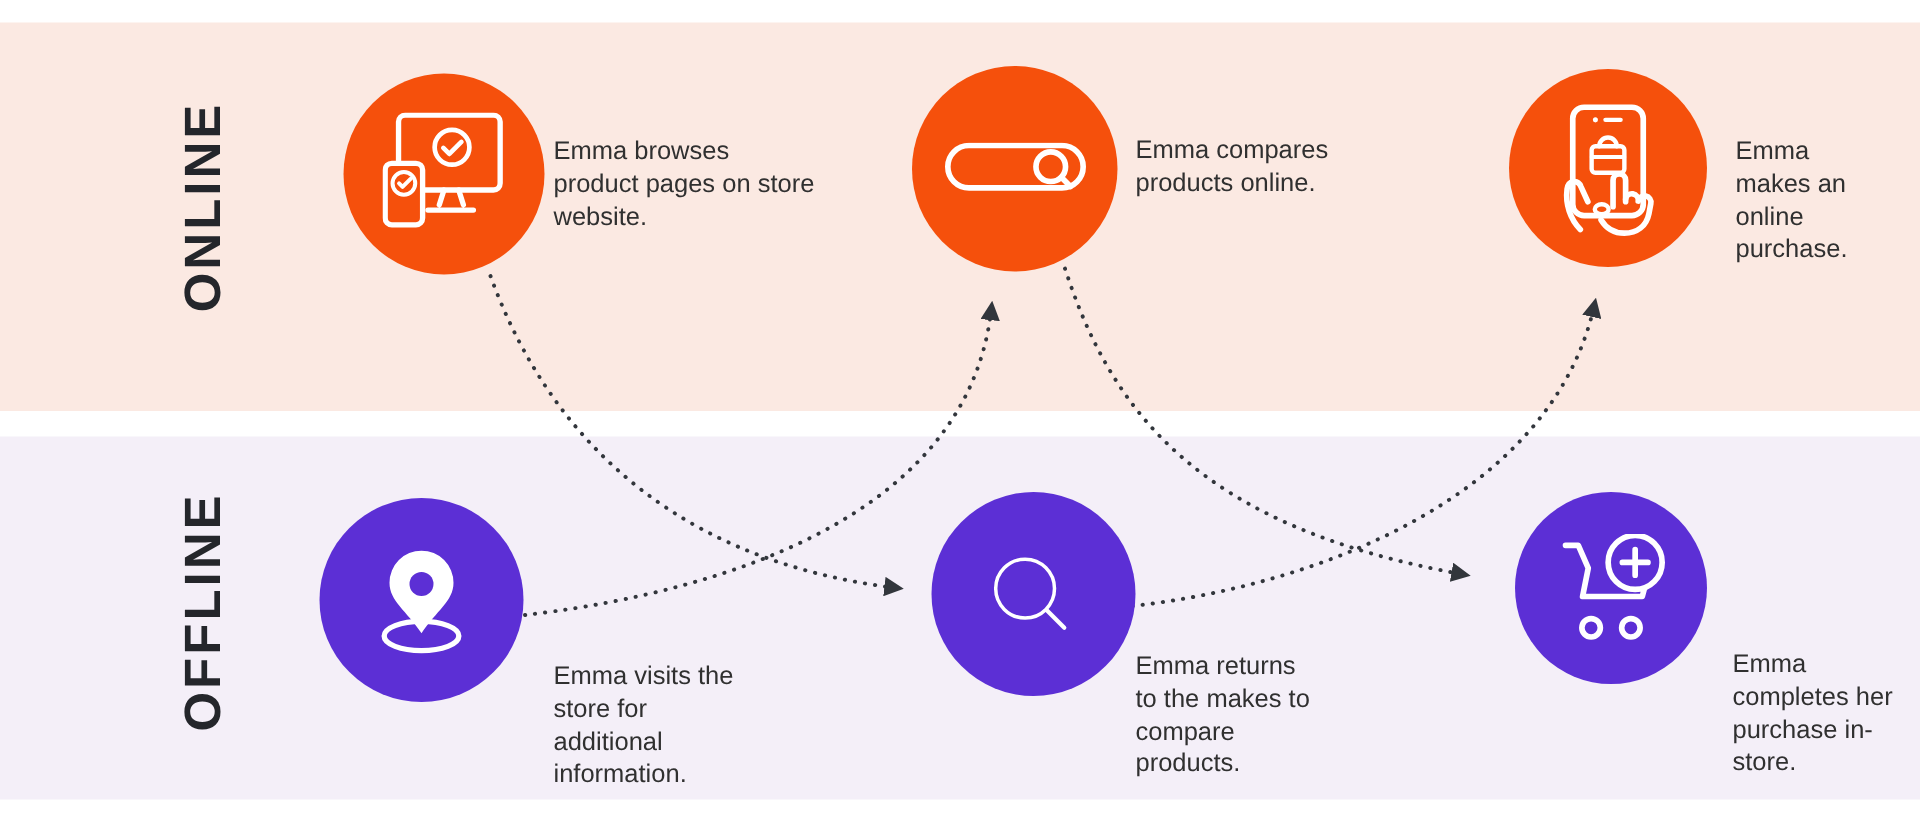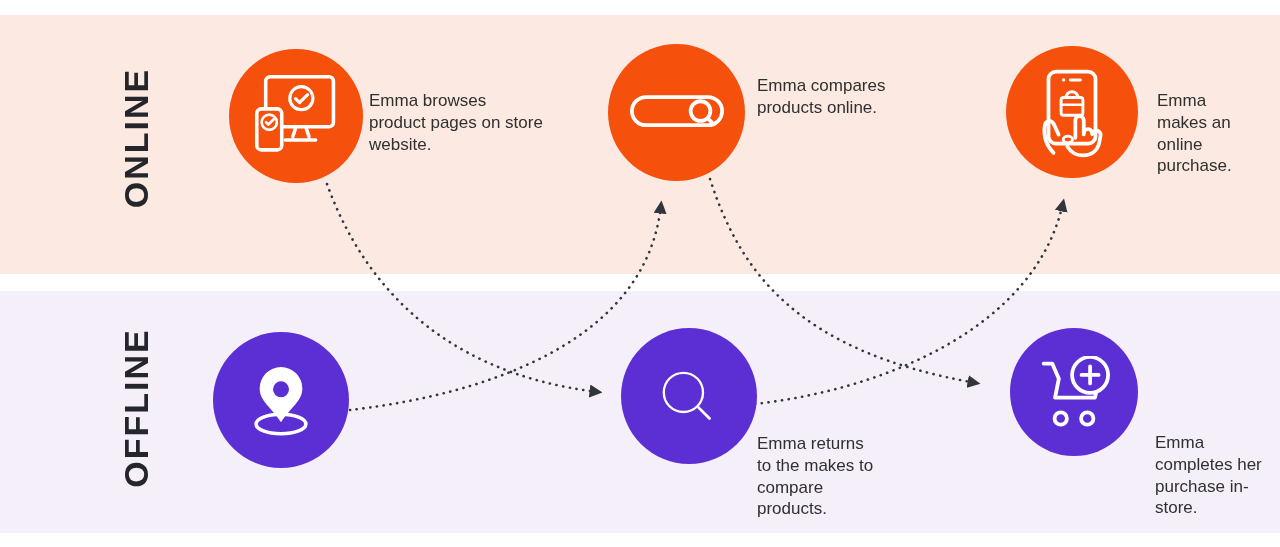--- a/index.html
+++ b/index.html
@@ -21,21 +21,21 @@
   #c-o1 { left:229px;  top:49px;  width:134px; height:134px; }
   #c-o2 { left:608px;  top:44px;  width:137px; height:137px; }
   #c-o3 { left:1006px; top:46px;  width:132px; height:132px; }
   #c-f1 { left:213px;  top:332px; width:136px; height:136px; }
   #c-f2 { left:621px;  top:328px; width:136px; height:136px; }
   #c-f3 { left:1010px; top:328px; width:128px; height:128px; }
 
   .step-text { position:absolute; font-size:17px; line-height:1.28; color:var(--body-text,#303030);
                white-space:pre-line; }
   #t-o1 { left:369px;  top:90px;  width:220px; }
-  #t-o2 { left:757px;  top:75px;  width:190px; }
+  #t-o2 { left:757px;  top:89px;  width:190px; }
   #t-o3 { left:1157px; top:90px;  width:120px; }
   #t-f1 { left:369px;  top:440px; width:170px; }
   #t-f2 { left:757px;  top:433px; width:160px; }
   #t-f3 { left:1155px; top:432px; width:135px; }
 
   svg.connections { position:absolute; left:0; top:0; width:1280px; height:547px; pointer-events:none; }
   .dotted { fill:none; stroke:var(--connector,#32363C); stroke-width:2.6;
             stroke-dasharray:0.2 6.6; stroke-linecap:round; }
   .arrowhead { fill:var(--connector,#32363C); }
 
@@ -112,20 +112,24 @@
 online
 purchase.</div>
 
   <div class="circle offline" id="c-f1">
     <svg class="icon" width="80" height="80" viewBox="0 0 90 90">
       <ellipse class="st" cx="45" cy="72" rx="28" ry="11" stroke-width="4"></ellipse>
       <path class="fill-white" d="M45 8 a24 24 0 0 1 24 24 c0 14 -13 21 -24 38 c-11 -17 -24 -24 -24 -38 a24 24 0 0 1 24 -24 Z"></path>
       <circle class="fill-purple" cx="45" cy="33" r="9"></circle>
     </svg>
   </div>
+  <div class="step-text" id="t-f1">Emma visits the
+store for
+additional
+information.</div>
 
   <div class="circle offline" id="c-f2">
     <svg class="icon" width="56" height="56" viewBox="0 0 60 60" style="transform:translateY(2px)">
       <circle class="st" cx="24" cy="24" r="21" stroke-width="2.5"></circle>
       <path class="st" d="M39.5 39.5 L 52 52" stroke-width="3"></path>
     </svg>
   </div>
   <div class="step-text" id="t-f2">Emma returns
 to the makes to
 compare

